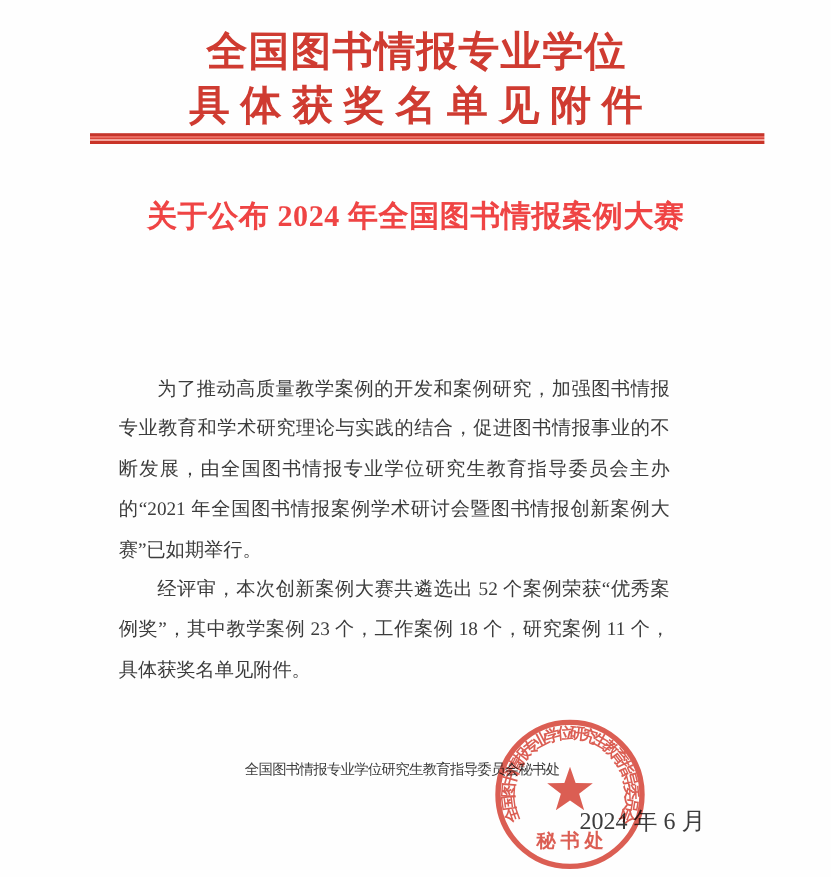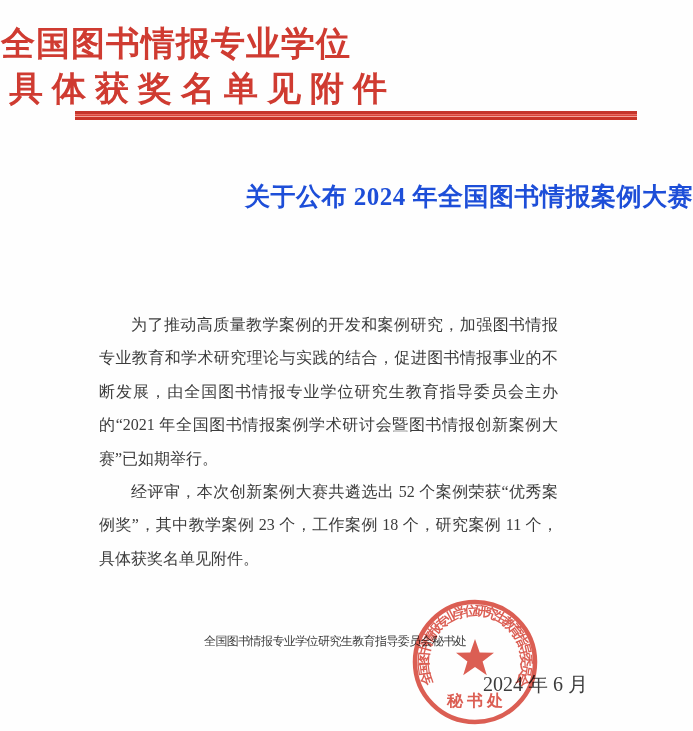--- a/index.html
+++ b/index.html
@@ -11,21 +11,21 @@
     overflow: hidden;
     font-family: "Liberation Serif", "DejaVu Serif", serif;
   }
 
   
   .org-header {
     position: absolute;
     top: 24px;
     left: 0;
     width: 100%;
-    text-align: left;
+    text-align: center;
     color: #cf3b31;
     font-weight: bold;
   }
   .org-line1 {
     font-size: 34px;
     line-height: 40px;
     letter-spacing: 1px;
     padding-left: 1px;
   }
   .org-line2 {
@@ -48,27 +48,26 @@
       #f2a49b 58% 72%,
       #c93428 72% 100%);
   }
 
   
   .doc-title {
     position: absolute;
     top: 163px;
     left: 0;
     width: 100%;
-    text-align: right;
+    text-align: center;
     font-size: 25px;
     font-weight: bold;
-    color: #1d4ed8;
+    color: #ef4444;
     line-height: 36px;
     letter-spacing: 0.5px;
-    margin-top: 16px;
   }
 
   
   .body-text {
     position: absolute;
     top: 308px;
     left: 99px;
     width: 459px;
     font-size: 16px;
     line-height: 33.4px;

